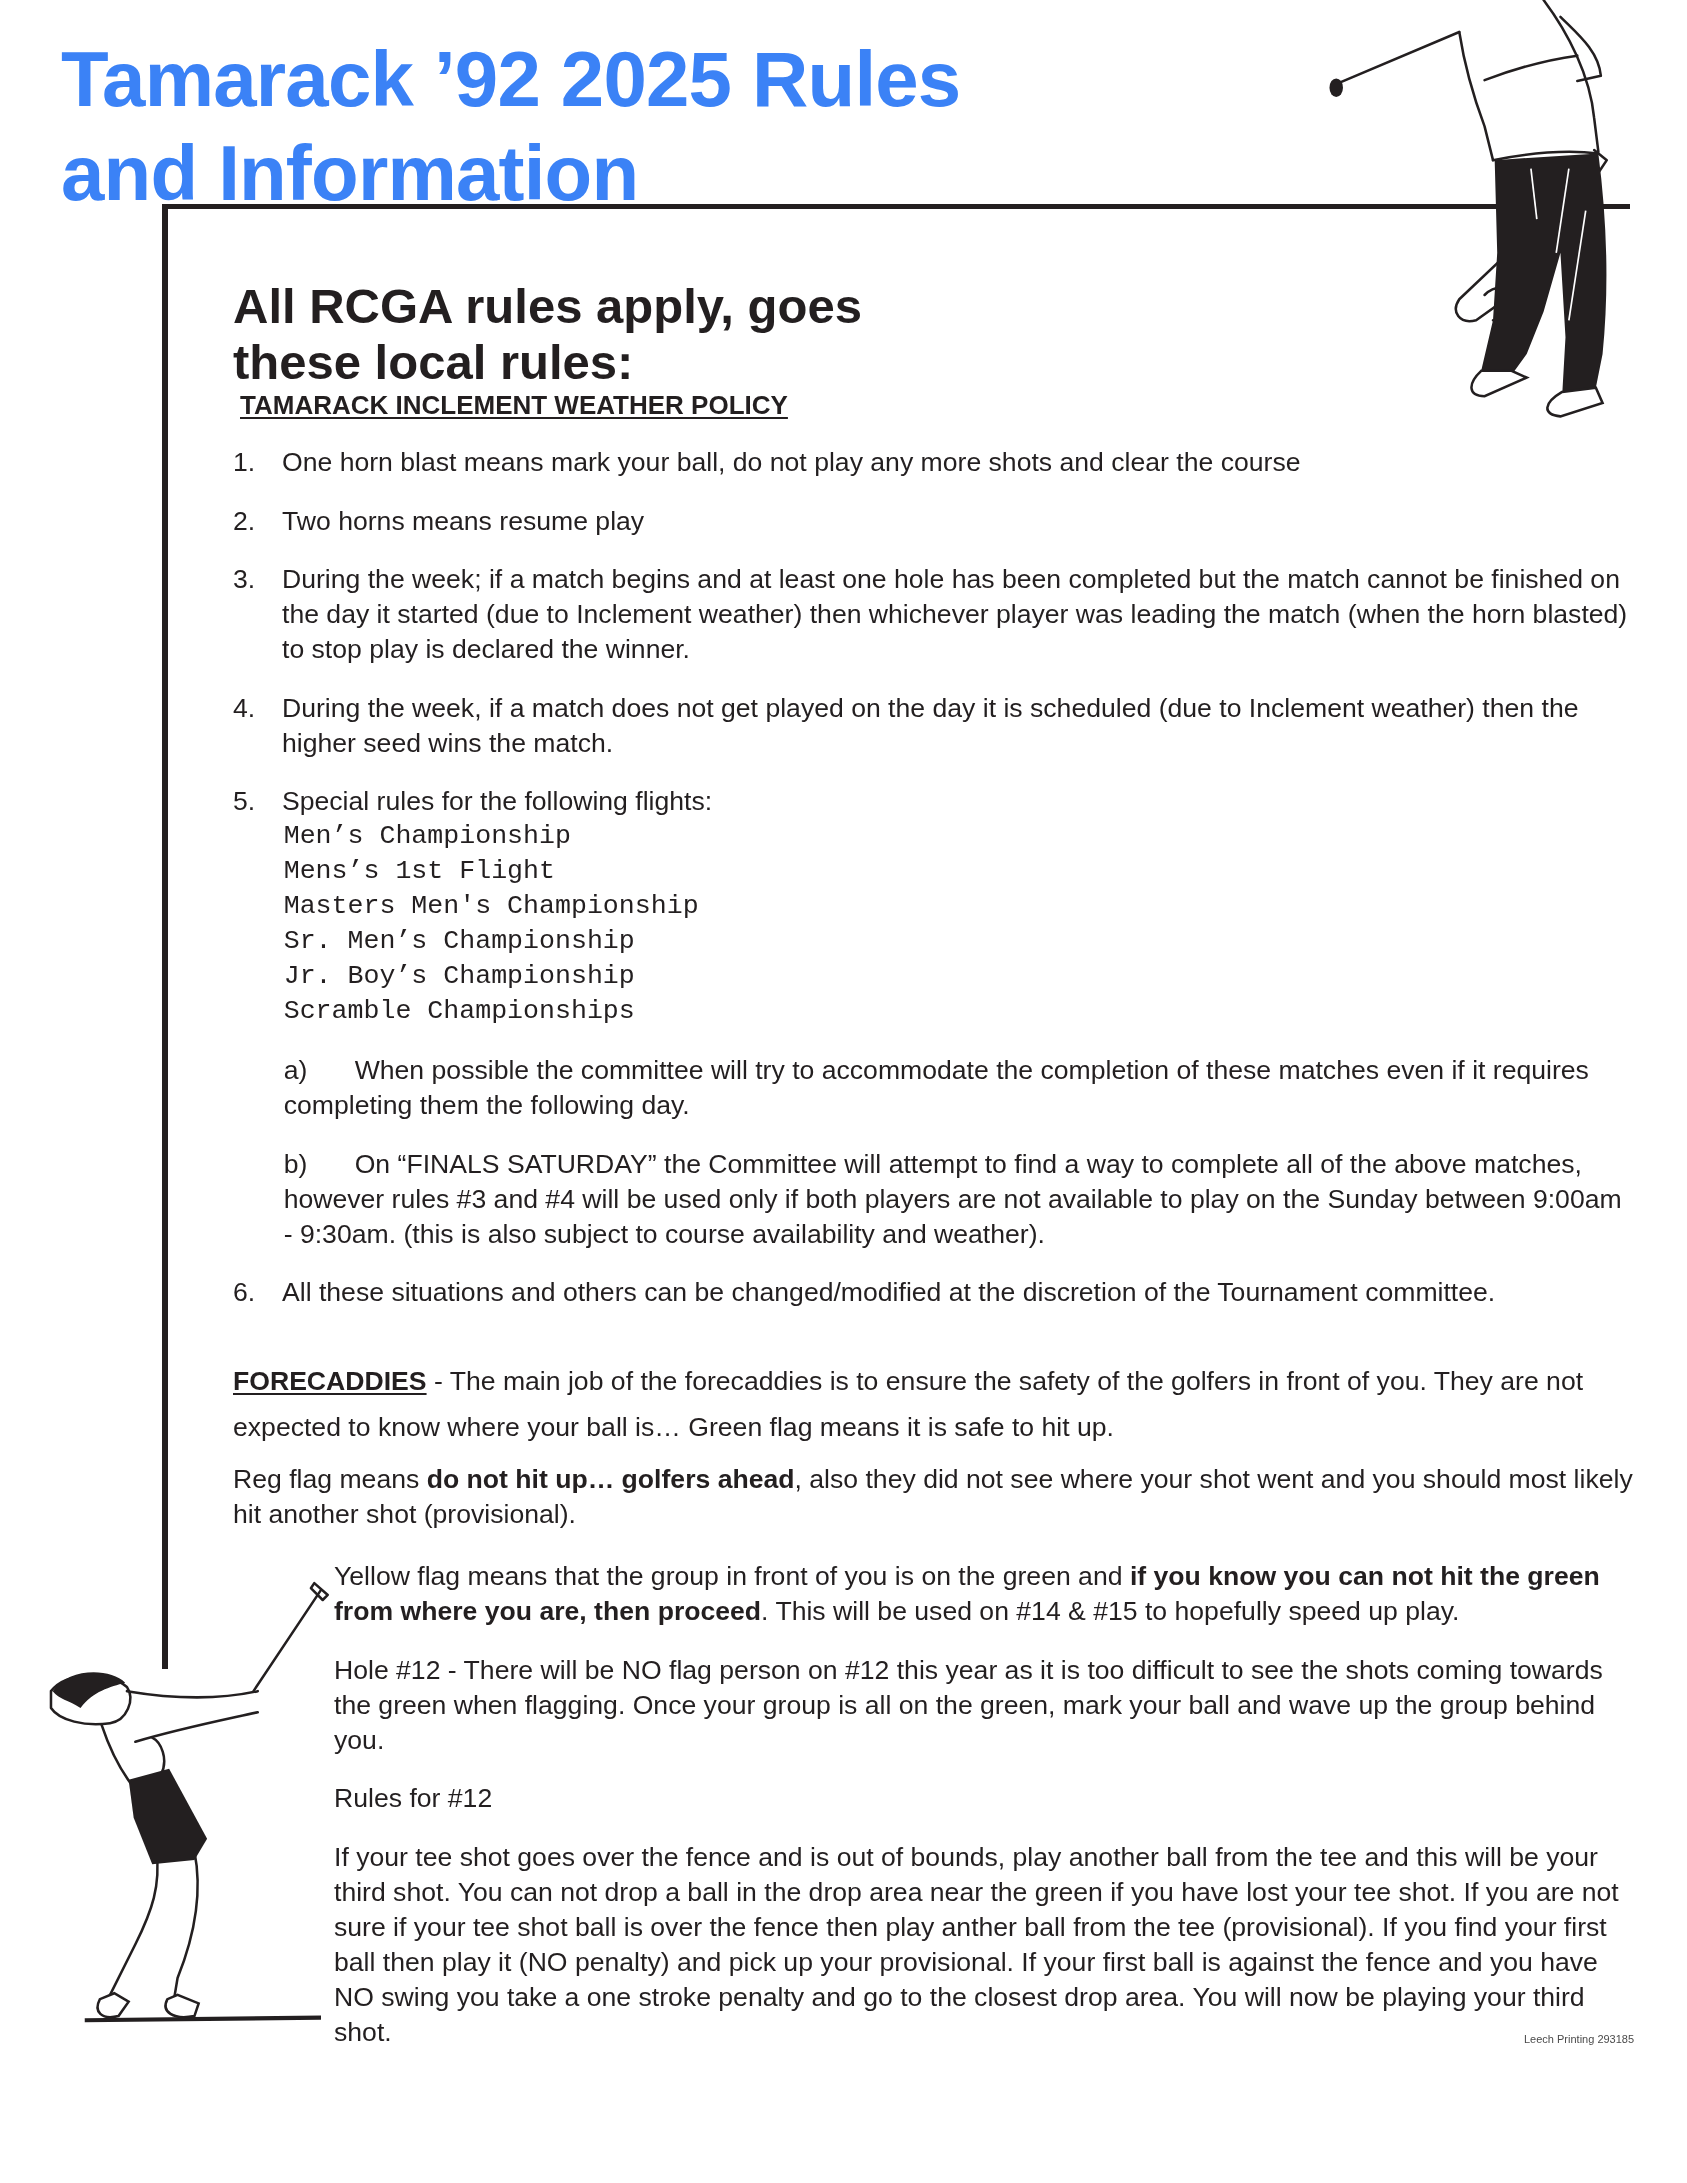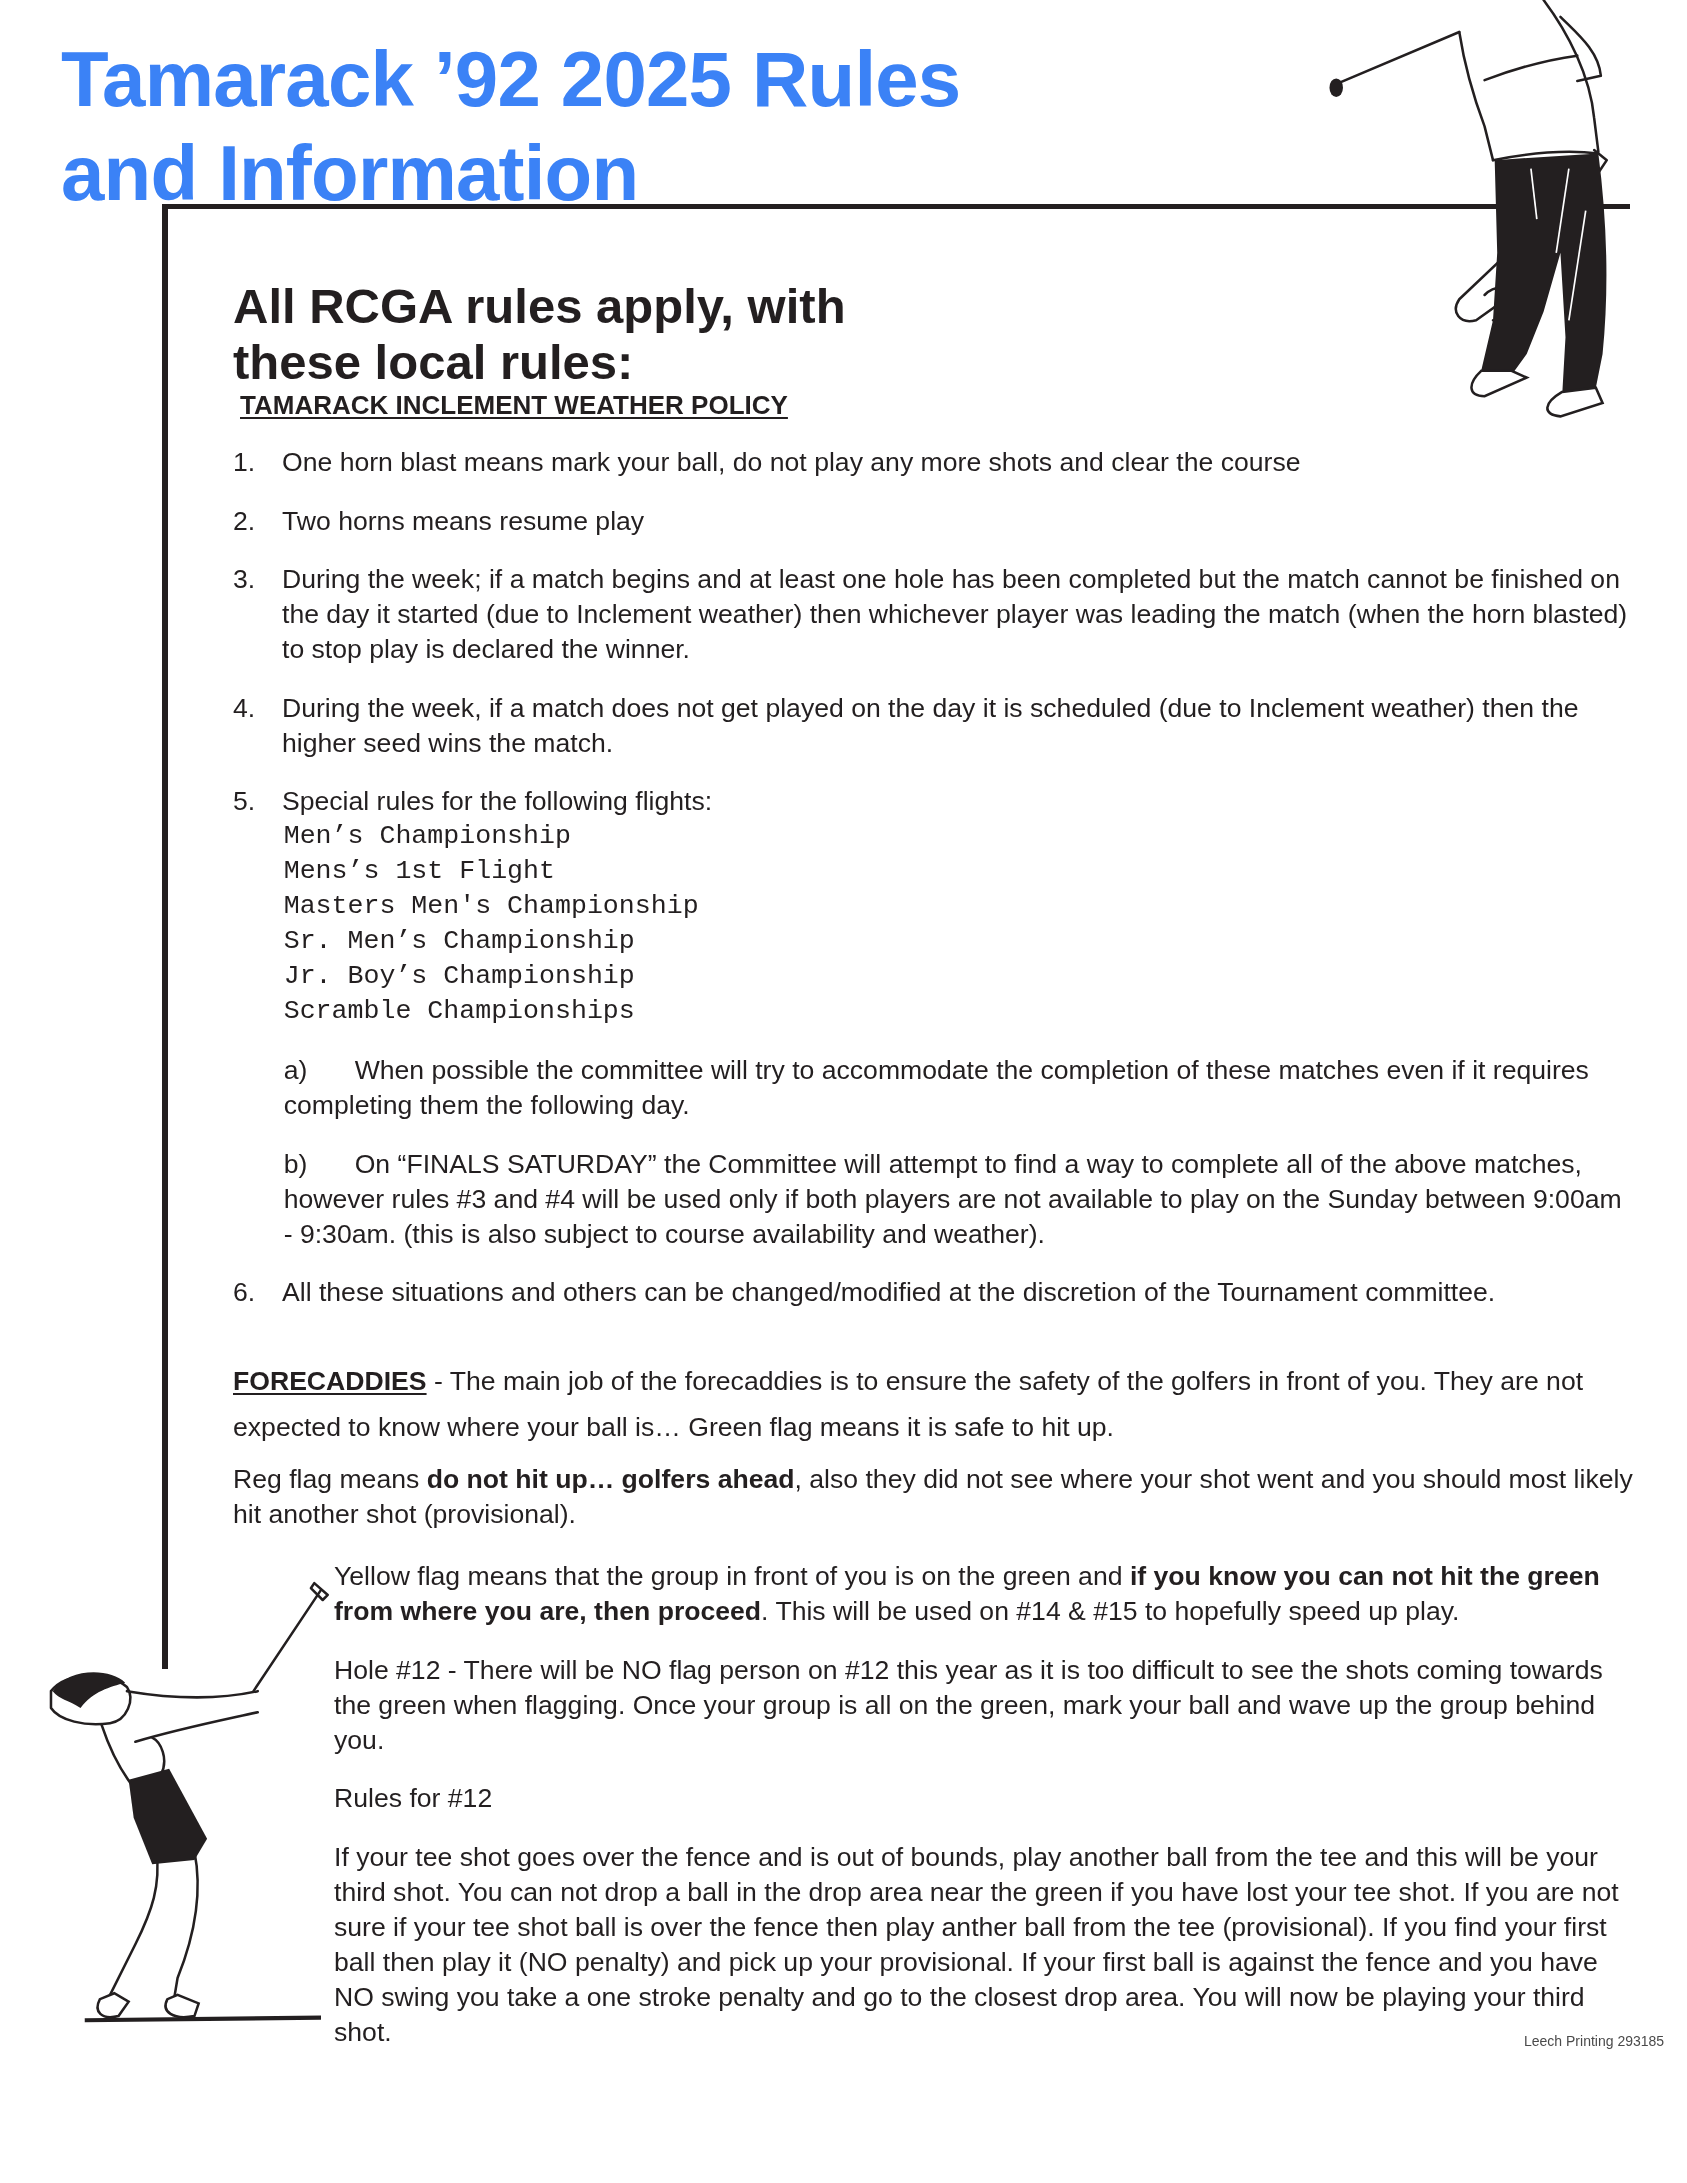--- a/index.html
+++ b/index.html
@@ -31,21 +31,21 @@
   .subs { margin: 23.6px 0 0 0; padding: 0 0 0 1.7px; list-style: none; }
   .subs li { margin-bottom: 23.6px; }
   .subs .letter { display: inline-block; width: 71px; }
 
   .fore { position: absolute; left: 233px; top: 1358px; width: 1400px; }
   .fore p { margin: 0 0 18.6px 0; }
   .fore .lh-wide { line-height: 46px; margin-bottom: 11.8px; }
   .u-bold { font-weight: bold; text-decoration: underline; text-underline-offset: 3.4px; }
   .lower { position: absolute; left: 334px; top: 1559px; width: 1303px; }
   .lower p { margin: 0 0 23.6px 0; }
-  .credit { position: absolute; left: 1524px; top: 2033px; font-size: 14px; color: #4a4a4a; text-align: right; }
+  .credit { position: absolute; left: 1524px; top: 2033px; font-size: 11px; color: #4a4a4a; text-align: right; }
 
   .art { position: absolute; }
 </style>
 </head>
 <body>
 
 <h1 class="title">
   <span>Tamarack ’92 2025 Rules</span><br>
   <span>and Information</span>
 </h1>
@@ -78,21 +78,21 @@
   <path d="M292 465 C270 478 268 492 290 494 L340 478 L332 460 Z" fill="#fff" stroke="#231f20" stroke-width="3"></path>
 
   <g stroke="#ffffff" stroke-width="2" fill="none">
     <path d="M255 200 L262 260"></path>
     <path d="M300 200 L285 300"></path>
     <path d="M320 250 L300 380"></path>
   </g>
 </svg>
 
 <h2 class="sub">
-  <span>All RCGA rules apply,  with</span><br>
+  <span>All RCGA rules apply,  goes</span><br>
   <span>these local rules:</span>
 </h2>
 <div class="policy">TAMARACK INCLEMENT WEATHER POLICY</div>
 
 <ol class="list body">
   <li>
     <span class="num">1.</span>
     <span>One horn blast means mark your ball, do not play any more shots and clear the course</span>
   </li>
   <li>

